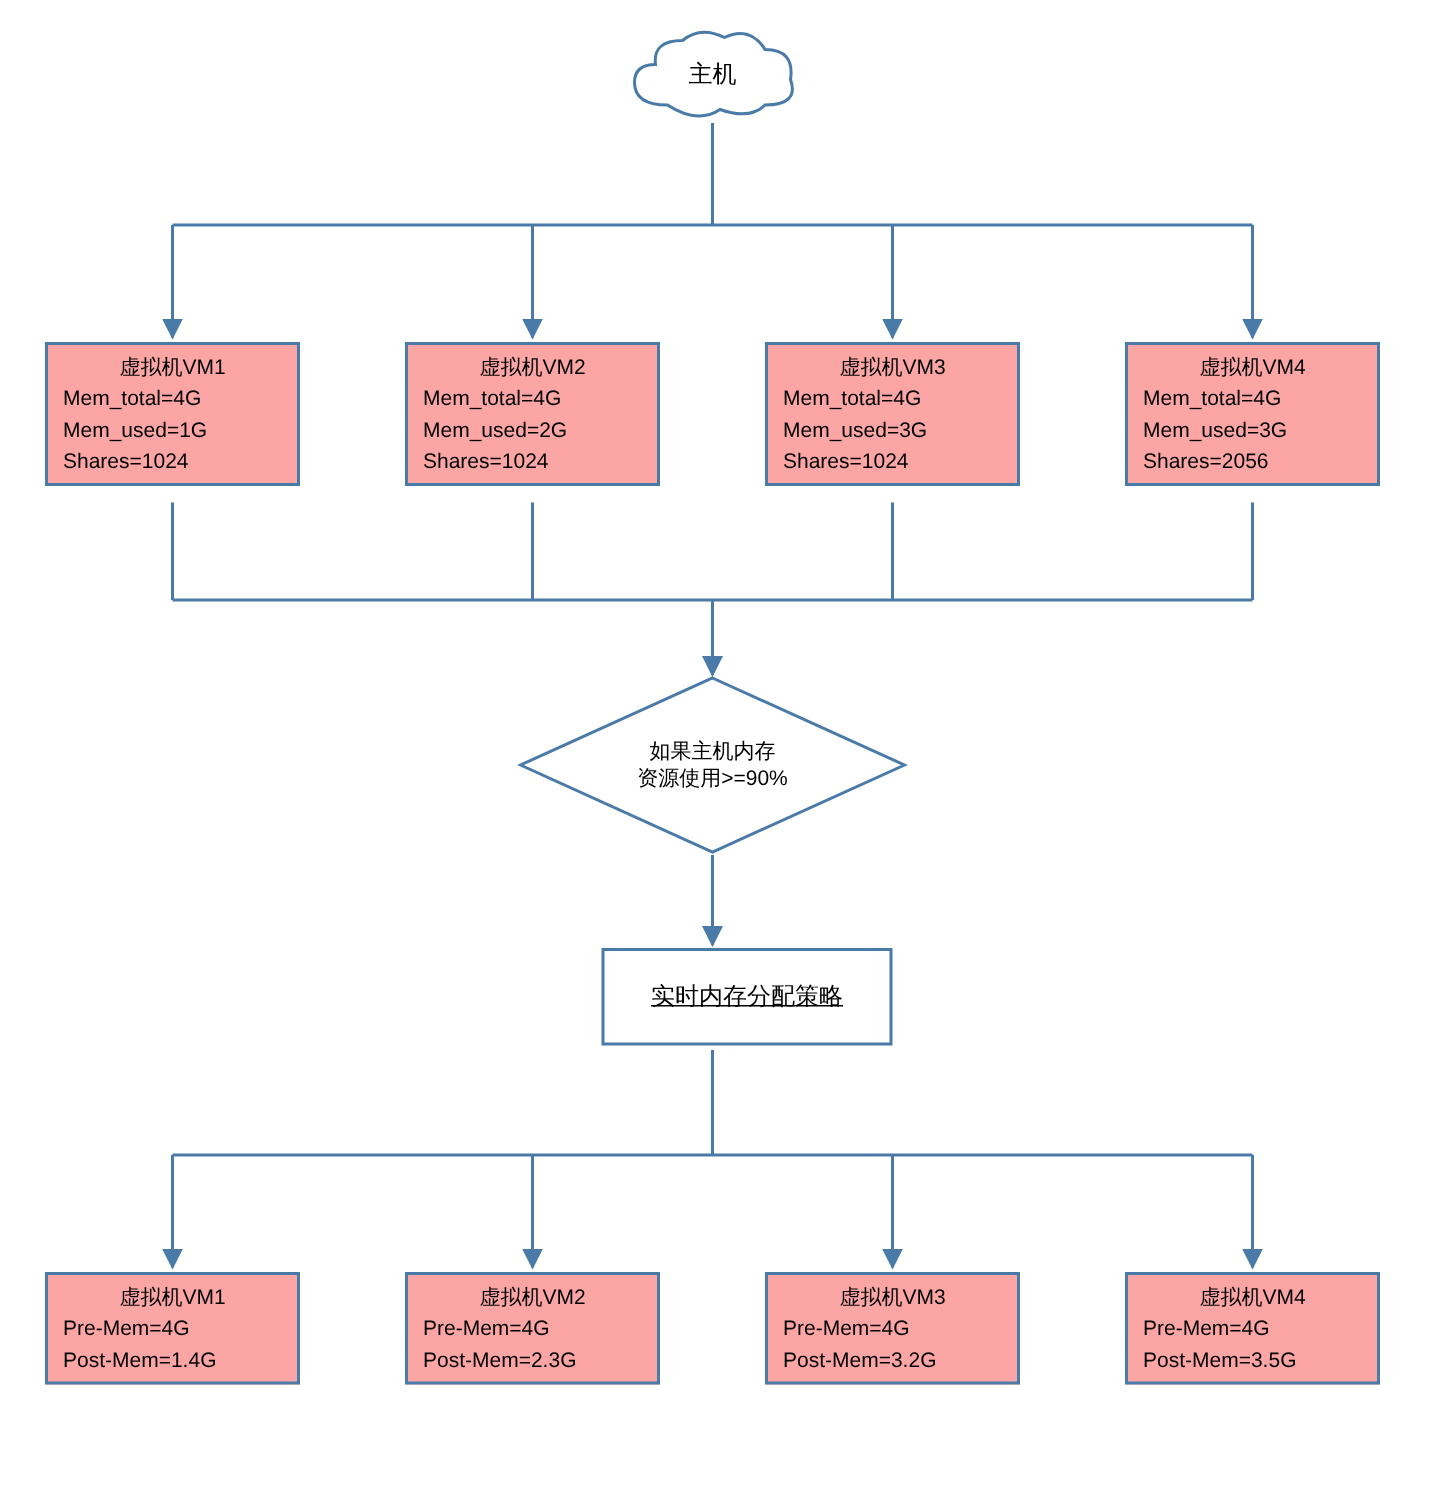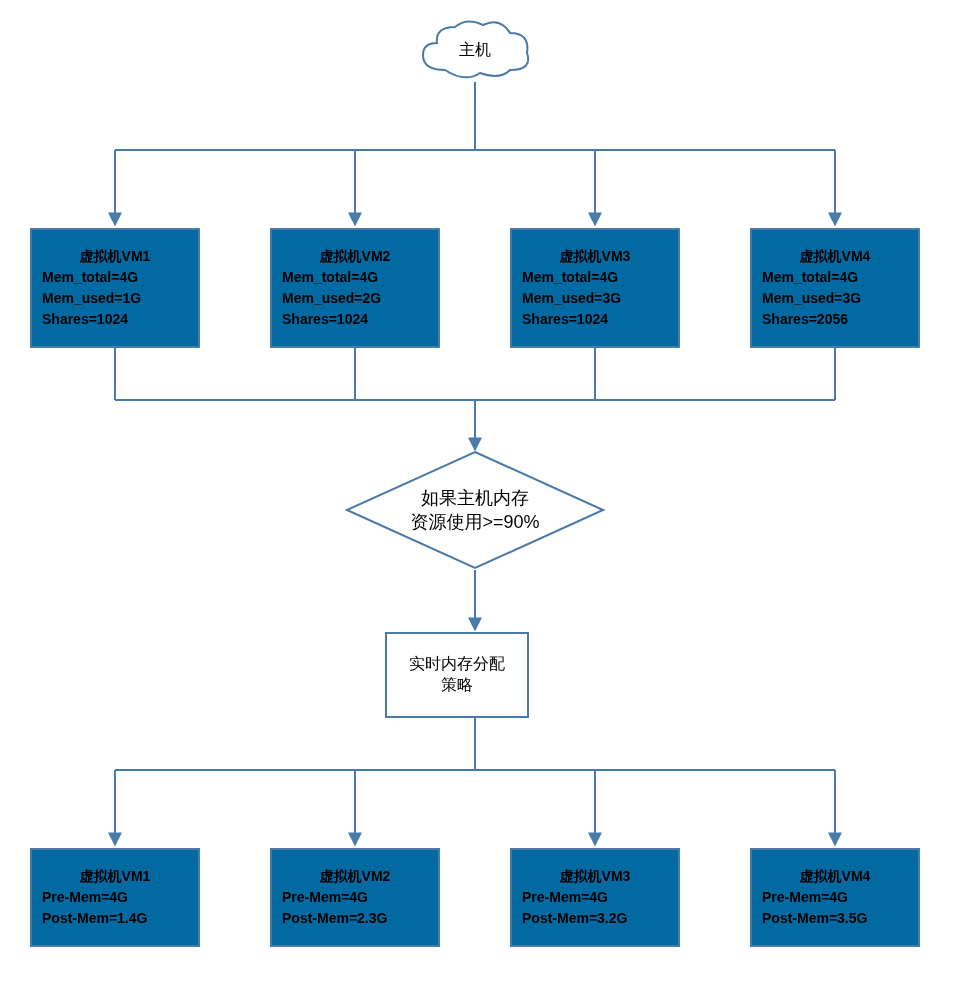--- a/index.html
+++ b/index.html
@@ -24,38 +24,37 @@
   .cloud-label {
     position: absolute;
     top: 50%;
     left: 50%;
     transform: translate(-50%, -50%);
     font-size: 16px;
     font-weight: 500;
   }
   .box {
     border: 2px solid #4a7aa8;
-    background: #0369a1;
-    padding: 16px 10px;
+    background: #fca5a5;
+    padding: 4px 10px;
     font-size: 14px;
     line-height: 1.5;
     text-align: left;
-    font-weight: bold;
   }
   .box .title { text-align: center; }
   .diamond {
     position: absolute;
   }
   .diamond svg { display: block; }
   .diamond-label {
     position: absolute;
     top: 50%;
     left: 50%;
     transform: translate(-50%, -50%);
-    font-size: 18px;
+    font-size: 14px;
     text-align: center;
     white-space: nowrap;
   }
   .policy-box {
     border: 2px solid #4a7aa8;
     background: #fff;
     padding: 20px 18px;
     font-size: 16px;
     text-align: center;
   }
@@ -138,21 +137,21 @@
 <div class="node diamond" style="left:345px; top:450px;">
   <svg width="260" height="120">
     <polygon points="130,2 258,60 130,118 2,60" fill="#fff" stroke="#4a7aa8" stroke-width="2"></polygon>
   </svg>
   <div class="diamond-label">
     <div>如果主机内存</div>
     <div>资源使用&gt;=90%</div>
   </div>
 </div>
 
-<div class="node policy-box" style="left:385px; top:632px; width:144px;">
+<div class="node policy-box" style="left:401px; top:632px; width:194px;text-decoration:underline;">
   <div>实时内存分配策略</div>
 </div>
 
 <div class="node box" style="left:30px; top:848px; width:170px;">
   <div class="title">虚拟机VM1</div>
   <div>Pre-Mem=4G</div>
   <div>Post-Mem=1.4G</div>
 </div>
 <div class="node box" style="left:270px; top:848px; width:170px;">
   <div class="title">虚拟机VM2</div>

